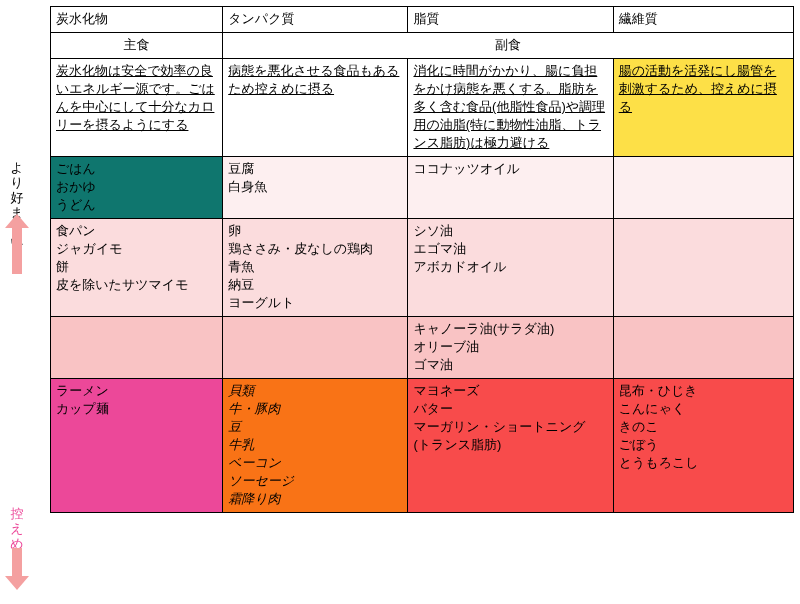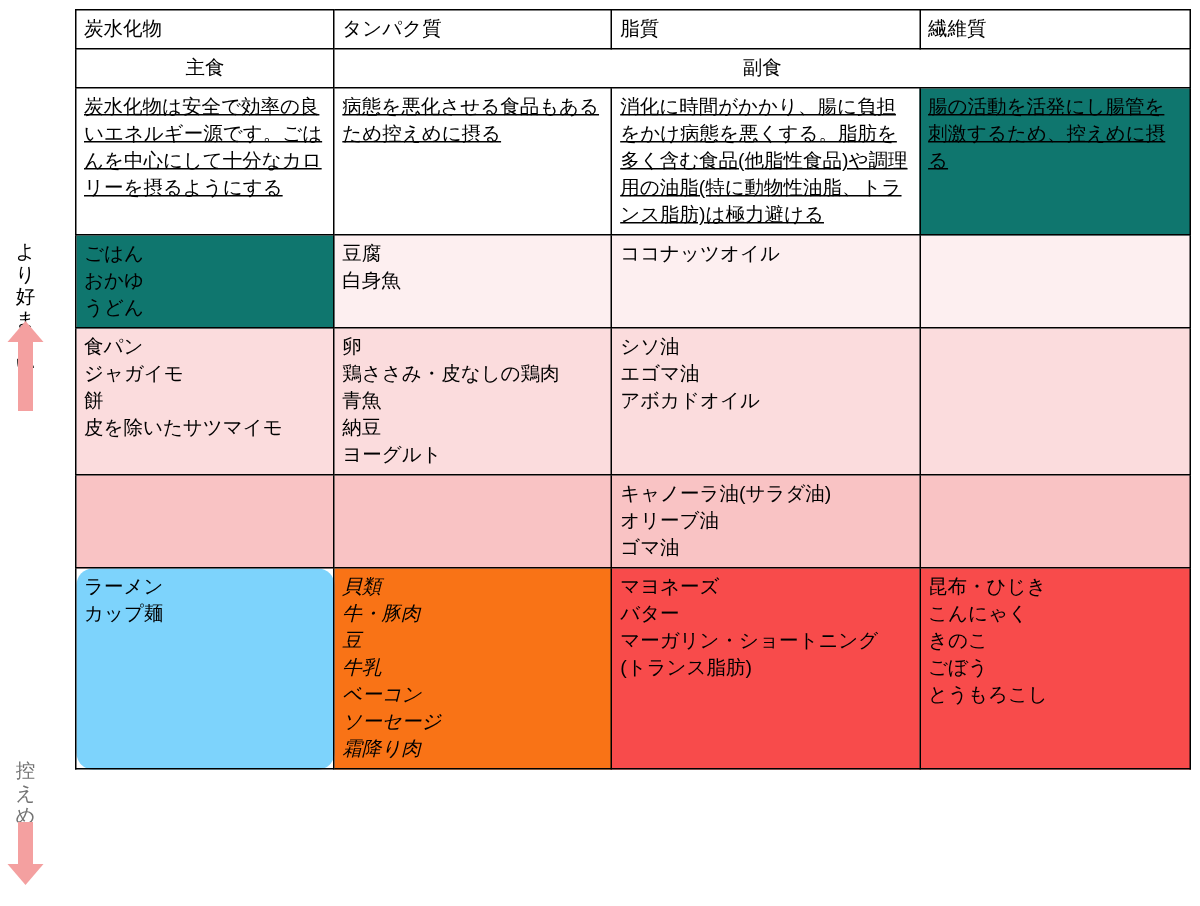--- a/index.html
+++ b/index.html
@@ -36,21 +36,21 @@
     font-size: 13px;
     line-height: 15px;
     letter-spacing: 0px;
     color: #000000;
   }
   #axis-top-label {
     top: 160px;
   }
   #axis-bottom-label {
     top: 506px;
-    color: #737373;
+    color: #ec4899;
   }
   .axis-arrow {
     position: absolute;
     left: 12px;
     width: 10px;
     background: #f4a0a0;
   }
   #axis-arrow-top {
     top: 228px;
     height: 46px;
@@ -152,21 +152,21 @@
       <tr>
         <th class="head-group tint-white">主食</th>
         <th class="head-group tint-white" colspan="3">副食</th>
       </tr>
     </thead>
     <tbody>
       <tr>
         <td class="cell-lines desc" style="background: rgb(255, 255, 255);">炭水化物は安全で効率の良いエネルギー源です。ごはんを中心にして十分なカロリーを摂るようにする</td>
         <td class="cell-lines desc" style="background: rgb(255, 255, 255);">病態を悪化させる食品もあるため控えめに摂る</td>
         <td class="cell-lines desc" style="background: rgb(255, 255, 255);">消化に時間がかかり、腸に負担をかけ病態を悪くする。脂肪を多く含む食品(他脂性食品)や調理用の油脂(特に動物性油脂、トランス脂肪)は極力避ける</td>
-        <td class="cell-lines desc" style="background: #0f766e; margin-top: 37px;">腸の活動を活発にし腸管を刺激するため、控えめに摂る</td>
+        <td class="cell-lines desc" style="background: #fde047; margin-top: 37px;">腸の活動を活発にし腸管を刺激するため、控えめに摂る</td>
       </tr>
       <tr>
         <td class="cell-lines" style="background: #0f766e; margin-top: 12px;">ごはん
 おかゆ
 うどん</td>
         <td class="cell-lines" style="background: rgb(253, 239, 240);">豆腐
 白身魚</td>
         <td class="cell-lines" style="background: rgb(253, 239, 240);">ココナッツオイル</td>
         <td class="cell-lines" style="background: rgb(253, 239, 240);"></td>
       </tr>
@@ -187,21 +187,21 @@
       </tr>
       <tr>
         <td class="cell-lines" style="background: rgb(249, 195, 196);"></td>
         <td class="cell-lines" style="background: rgb(249, 195, 196);"></td>
         <td class="cell-lines" style="background: rgb(249, 195, 196);">キャノーラ油(サラダ油)
 オリーブ油
 ゴマ油</td>
         <td class="cell-lines" style="background: rgb(249, 195, 196);"></td>
       </tr>
       <tr>
-        <td class="cell-lines" style="background: #7dd3fc; border-radius: 11px;">ラーメン
+        <td class="cell-lines" style="background: #ec4899;">ラーメン
 カップ麺</td>
         <td class="cell-lines" style="background: #f97316; font-style: italic;">貝類
 牛・豚肉
 豆
 牛乳
 ベーコン
 ソーセージ
 霜降り肉</td>
         <td class="cell-lines" style="background: rgb(248, 75, 75);">マヨネーズ
 バター

